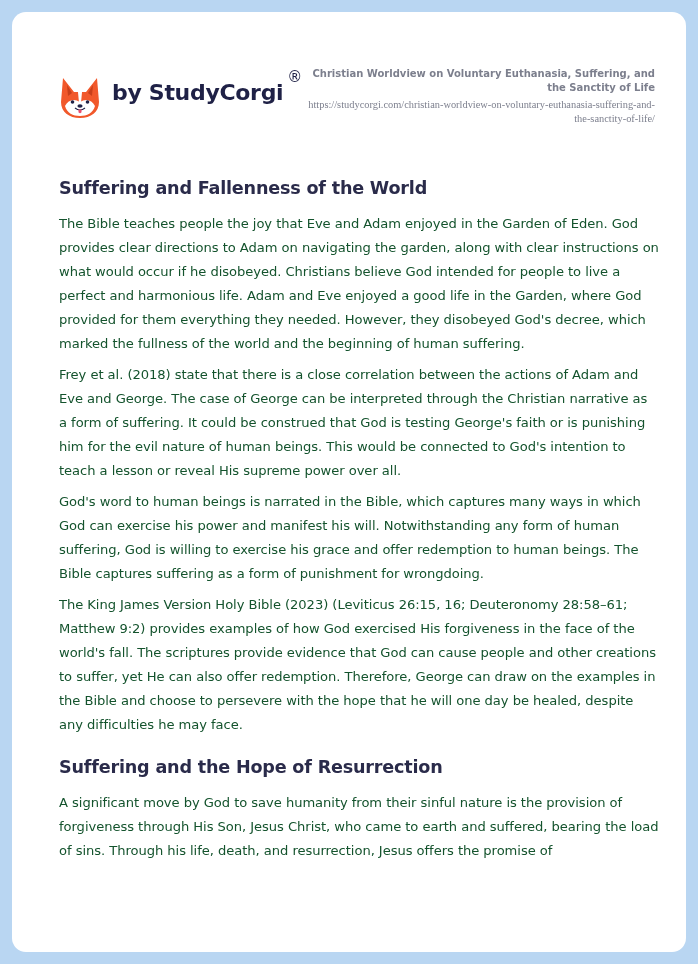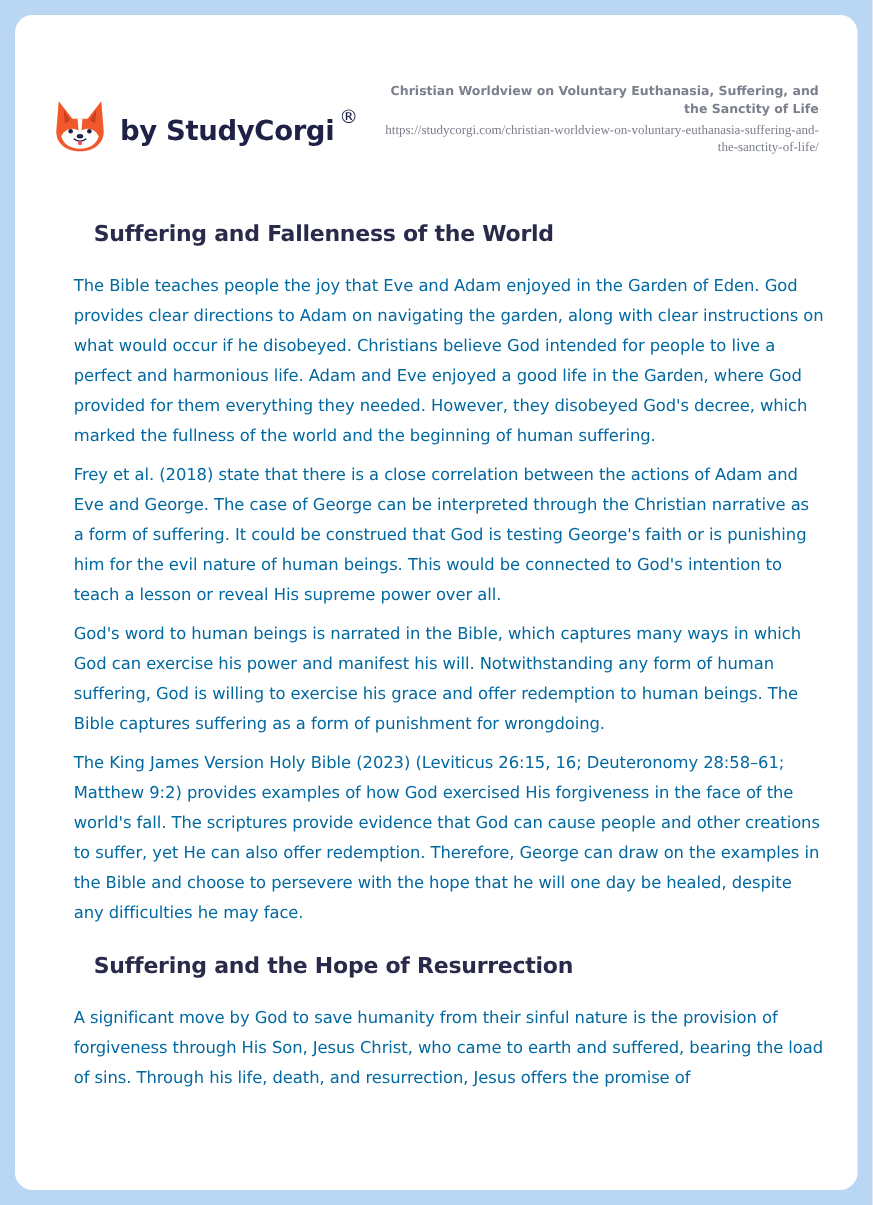--- a/index.html
+++ b/index.html
@@ -26,24 +26,24 @@
     }
     .header {
       position: absolute;
       left: 0;
       top: 0;
       width: 674px;
       height: 140px;
     }
     .logo {
       position: absolute;
-      left: 32px;
+      left: 48px;
       top: 64px;
       display: flex;
-      align-items: center;
+      align-items: flex-start;
       height: 50px;
     }
     .logo-icon {
       width: 40px;
       height: 44px;
       margin-right: 12px;
     }
     .logo-text {
       font-family: "DejaVu Sans", sans-serif;
       font-weight: bold;
@@ -86,29 +86,29 @@
       position: absolute;
       left: 47px;
       top: 162px;
       width: 600px;
     }
     h2 {
       font-family: "DejaVu Sans", sans-serif;
       font-weight: bold;
       font-size: 17.6px;
       color: #2a2b4a;
-      margin: 16px;
+      margin: 0;
       line-height: 28px;
       letter-spacing: -0.2px;
     }
     p {
       font-family: "DejaVu Sans", sans-serif;
       font-size: 13.1px;
       line-height: 24px;
-      color: #0369a1;
+      color: #14532d;
       margin: 0;
       letter-spacing: -0.05px;
     }
     .h-first { margin-top: 0; }
     .p-after-h { margin-top: 10px; }
     .p-gap { margin-top: 7px; }
     .h-gap { margin-top: 16px; }
   </style>
 </head>
 <body>

